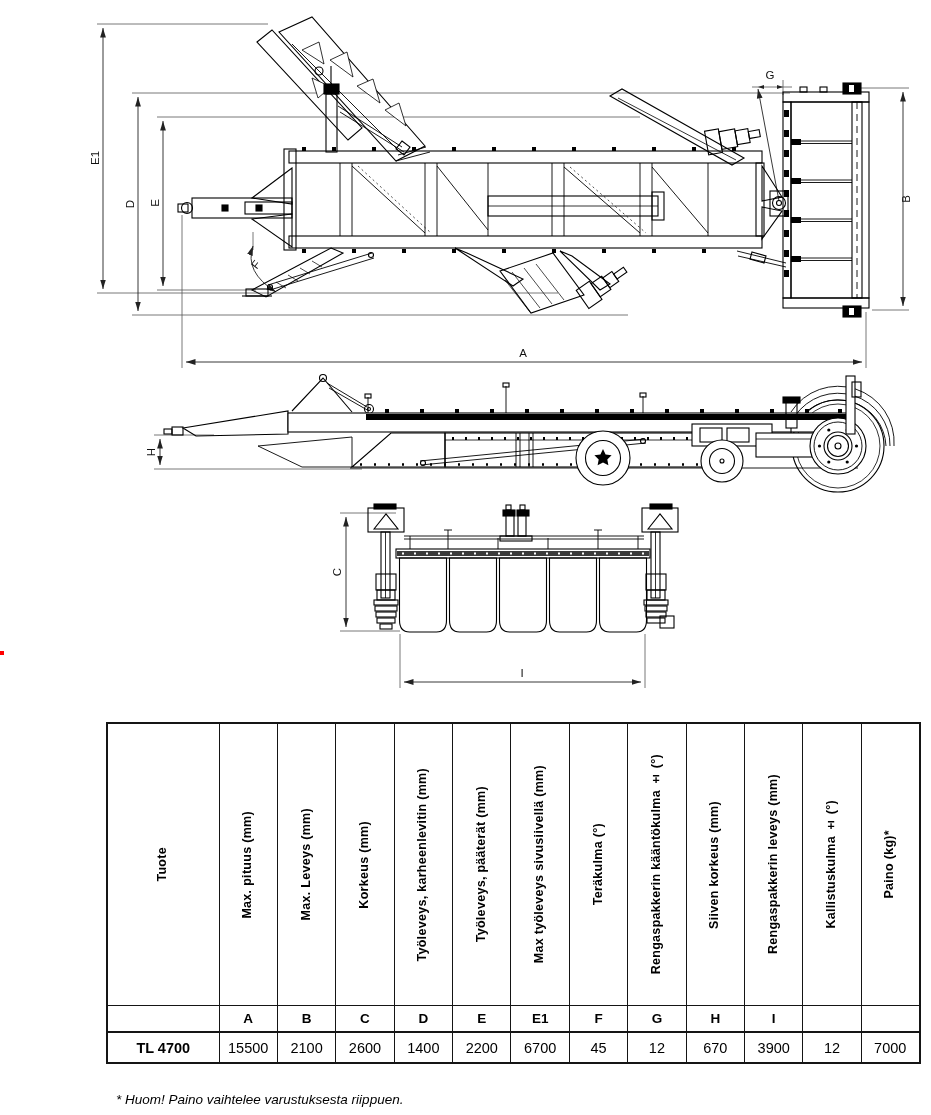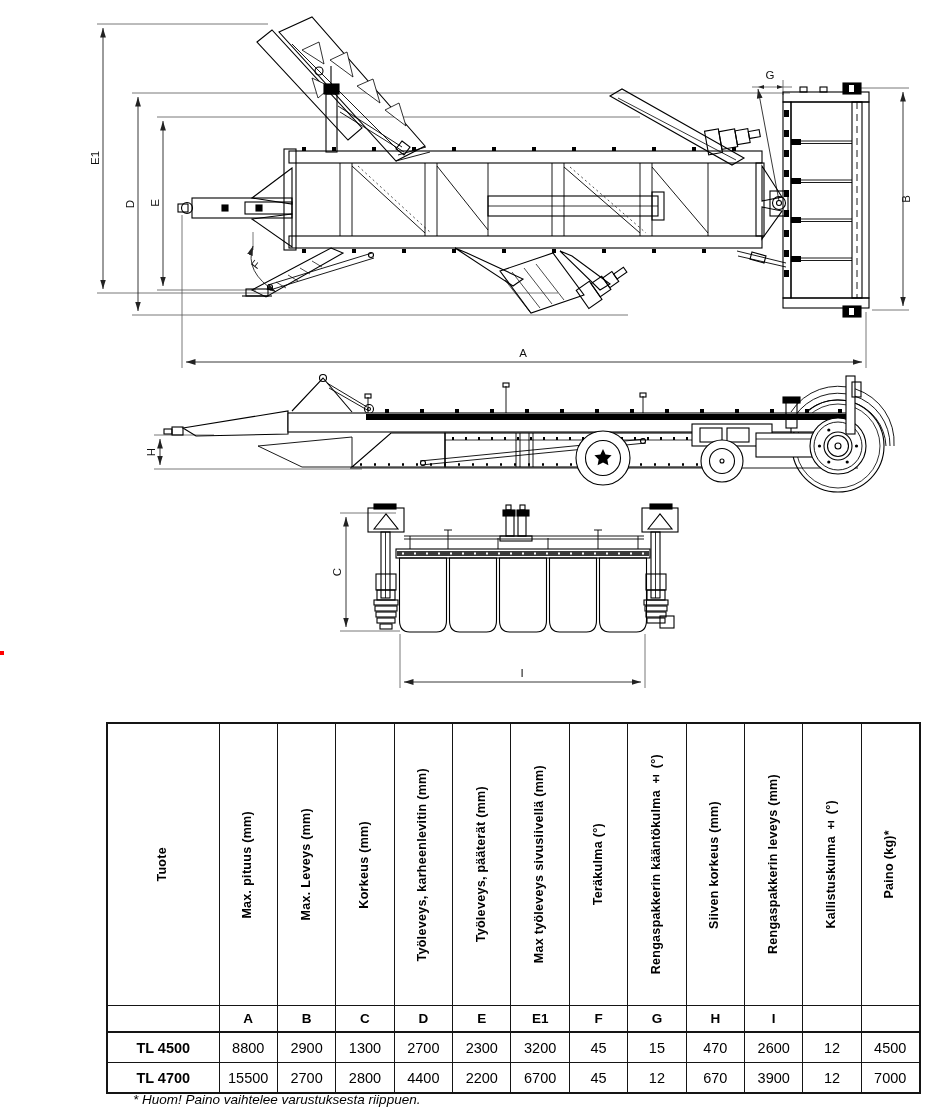--- a/index.html
+++ b/index.html
@@ -7,21 +7,21 @@
   #drawing{position:absolute;left:0;top:0;}
   #tablewrap{position:absolute;left:106px;top:722px;}
   table{border-collapse:collapse;table-layout:fixed;width:813px;background:#fff;border:2.5px solid #151515;}
   th,td{border:1.5px solid #151515;padding:0;text-align:center;vertical-align:middle;overflow:hidden;}
   col.c0{width:112px;} col.cn{width:58.4px;}
   .hrow th{height:281px;font-weight:bold;background:#fff;}
   .vtext{writing-mode:vertical-rl;transform:rotate(180deg);font-weight:bold;font-size:12.5px;line-height:1.1;margin:0 auto;white-space:nowrap;letter-spacing:.3px;}
   .lrow td{height:25px;font-weight:bold;font-size:13.5px;border-bottom-width:2.2px;}
   .drow td{height:29px;font-size:14.5px;font-weight:normal;}
   .drow td.prod{font-weight:bold;}
-  #footnote{position:absolute;left:133px;top:1092px;font-size:13.5px;font-style:italic;font-weight:500;}
+  #footnote{position:absolute;left:116px;top:1092px;font-size:13.5px;font-style:italic;font-weight:500;}
   svg text{font-family:"Liberation Sans",sans-serif;}
 </style>
 </head>
 <body>
 
 <svg id="drawing" width="931" height="712" viewBox="0 0 931 712">
   <defs>
     <marker id="ar" orient="auto-start-reverse" markerWidth="12" markerHeight="8" refX="9.5" refY="3.5" markerUnits="userSpaceOnUse">
       <path d="M0,0.6 L9.5,3.5 L0,6.4 Z" fill="#222"></path>
     </marker>
@@ -391,40 +391,25 @@
     <td>E</td>
     <td>E1</td>
     <td>F</td>
     <td>G</td>
     <td>H</td>
     <td>I</td>
     <td></td>
     <td></td>
   </tr>
   <tr class="drow">
-    <td class="prod">TL 4500</td>
-    <td>8800</td>
-    <td>2900</td>
-    <td>1300</td>
-    <td>2700</td>
-    <td>2300</td>
-    <td>3200</td>
-    <td>45</td>
-    <td>15</td>
-    <td>470</td>
-    <td>2600</td>
-    <td>12</td>
-    <td>4500</td>
-  </tr>
-  <tr class="drow">
     <td class="prod">TL 4700</td>
     <td>15500</td>
-    <td>2700</td>
-    <td>2800</td>
-    <td>4400</td>
+    <td>2100</td>
+    <td>2600</td>
+    <td>1400</td>
     <td>2200</td>
     <td>6700</td>
     <td>45</td>
     <td>12</td>
     <td>670</td>
     <td>3900</td>
     <td>12</td>
     <td>7000</td>
   </tr>
 </tbody>

